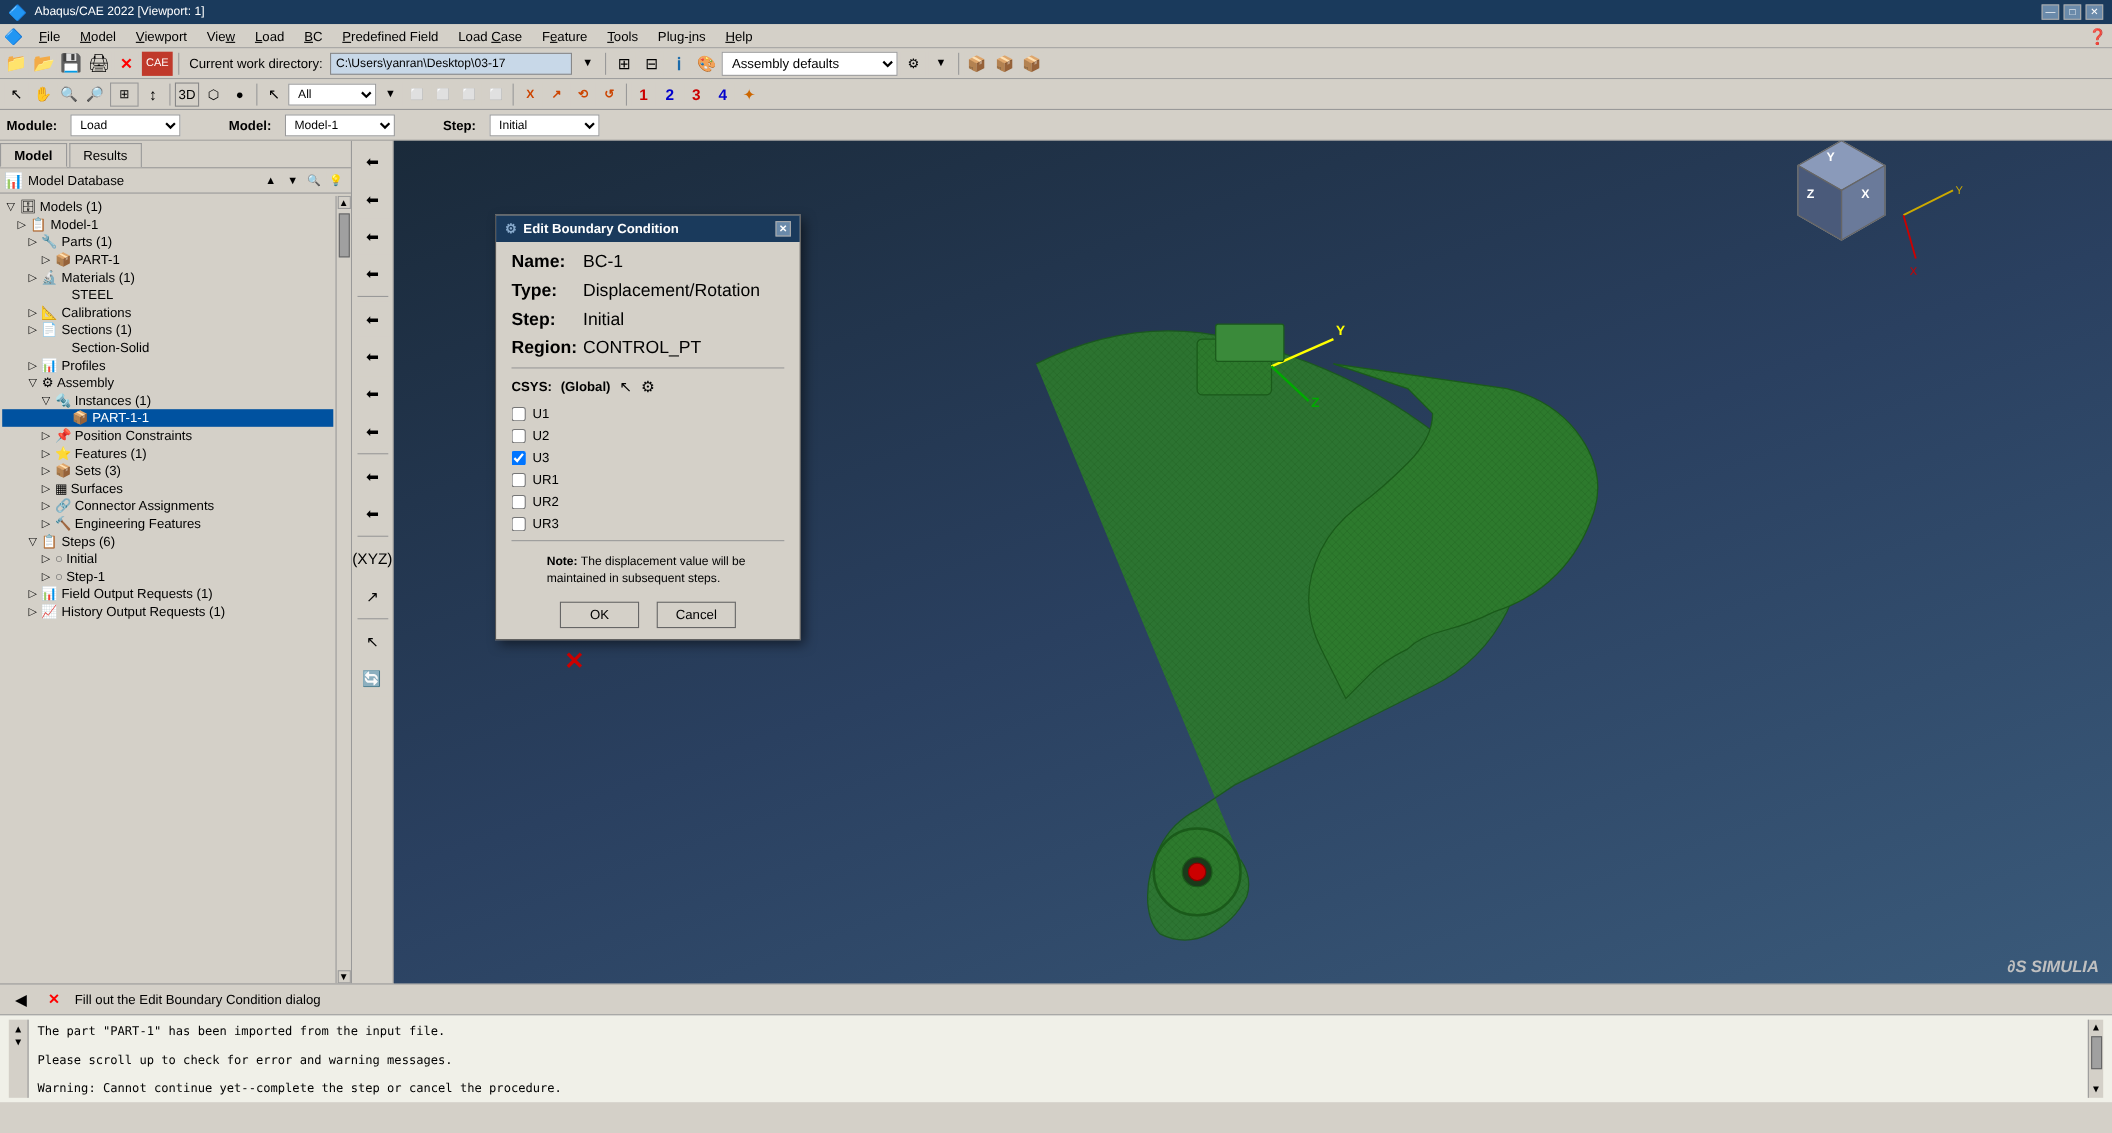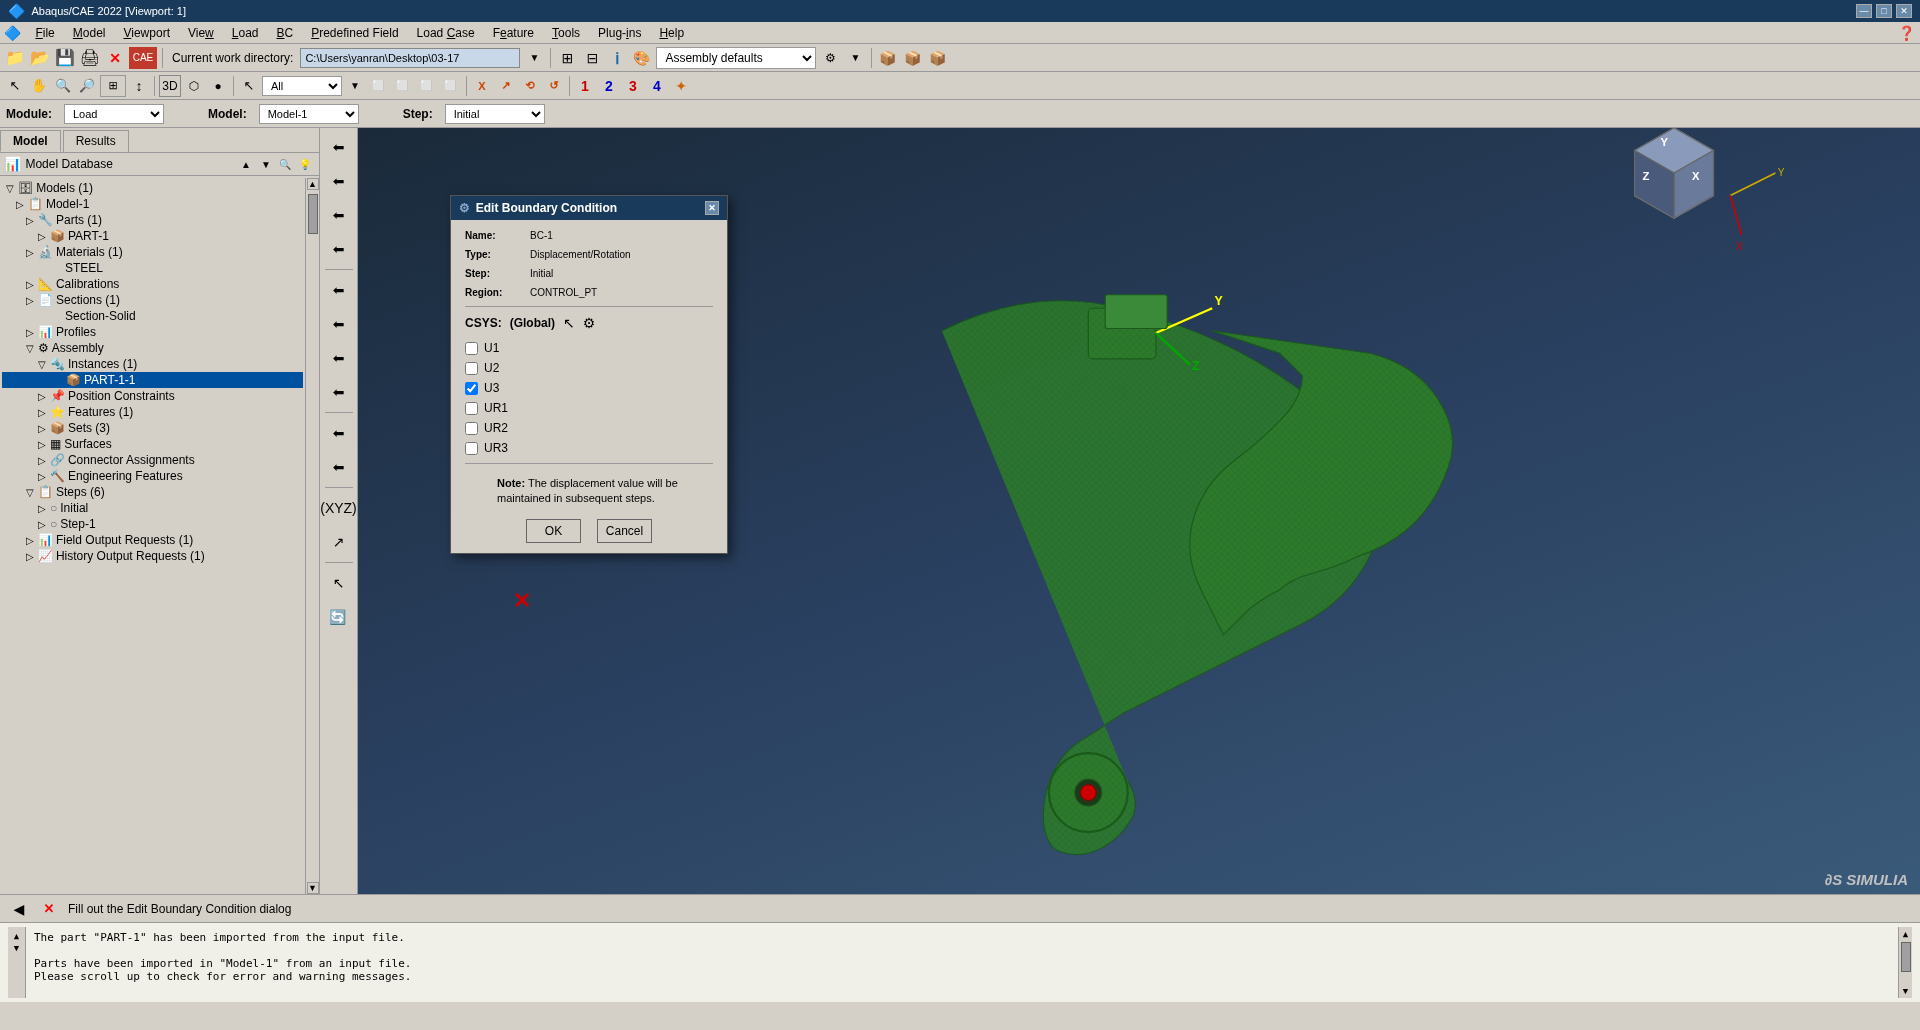--- a/index.html
+++ b/index.html
@@ -52,30 +52,30 @@
     #message-text { flex: 1; }
     
     
     #left-scroll-arrow { display: flex; flex-direction: column; align-items: center; padding: 4px 2px; background: #d4d0c8; border-right: 1px solid #999; width: 18px; }
     
     
     #dialog-overlay { position: absolute; top: 0; left: 0; right: 0; bottom: 0; z-index: 100; }
     #dialog { position: absolute; top: 80px; left: 300px; width: 275px; background: #d4d0c8; border: 1px solid #666; box-shadow: 3px 3px 8px rgba(0,0,0,0.4); }
     #dialog-titlebar { background: #1a3a5c; color: white; height: 24px; display: flex; align-items: center; padding: 0 8px; justify-content: space-between; font-size: 12px; font-weight: bold; }
     #dialog-content { padding: 12px 16px; }
-    .dialog-row { display: flex; align-items: flex-start; margin-bottom: 8px; font-size: 10px; }
+    .dialog-row { display: flex; align-items: flex-start; margin-bottom: 8px; font-size: 16px; }
     .dialog-label { width: 65px; font-weight: bold; }
     .dialog-value { flex: 1; }
     .dialog-sep { height: 1px; background: #999; margin: 8px 0; }
     .dialog-csys { display: flex; align-items: center; gap: 8px; margin-bottom: 10px; }
     .checkbox-row { display: flex; align-items: center; margin-bottom: 6px; gap: 6px; font-size: 12px; }
     .checkbox-row input[type="checkbox"] { width: 13px; height: 13px; }
     .dialog-note { font-size: 11px; margin: 12px 0; }
     .dialog-buttons { display: flex; justify-content: center; gap: 16px; margin-top: 12px; }
-    .dialog-btn { width: 55px; height: 24px; font-size: 12px; background: #d4d0c8; border: 1px solid #666; cursor: pointer; display: flex; align-items: center; justify-content: center; }
+    .dialog-btn { width: 72px; height: 24px; font-size: 12px; background: #d4d0c8; border: 1px solid #666; cursor: pointer; display: flex; align-items: center; justify-content: center; }
     
     
     #x-marker { position: absolute; bottom: 55px; left: 240px; color: red; font-weight: bold; font-size: 18px; z-index: 50; }
     
     
     #simulia-logo { position: absolute; bottom: 8px; right: 12px; color: #c0c0c0; font-size: 14px; font-style: italic; }
     
     
     #full-main { display: flex; flex-direction: column; height: calc(1030px - 22px - 22px - 28px - 28px - 28px); }
     #workspace { display: flex; flex: 1; min-height: 0; }
@@ -479,21 +479,20 @@
   </div>
 
   <div id="message-area" style="height:80px; display:flex; background:#f0f0e8; border-top:1px solid #999;">
     <div id="left-scroll-arrow" style="display:flex; flex-direction:column; align-items:center; padding:4px 2px; background:#d4d0c8; border-right:1px solid #999; width:18px; gap:2px;">
       <div style="font-size:9px; cursor:pointer;">▲</div>
       <div style="font-size:9px; cursor:pointer;">▼</div>
     </div>
     <div id="message-text" style="flex:1; font-family:monospace; font-size:11px; padding:4px 8px; overflow:hidden;">
       <div>The part "PART-1" has been imported from the input file.</div>
       <div>&nbsp;</div>
-      <div>Parts have been imported in "Model-1" from an input file.</div>
       <div>Please scroll up to check for error and warning messages.</div>
       <div>&nbsp;</div>
       <div>Warning: Cannot continue yet--complete the step or cancel the procedure.</div>
     </div>
     <div id="msg-scroll-btn" style="width:14px; background:#d4d0c8; border-left:1px solid #999; display:flex; flex-direction:column; align-items:center; padding:2px 0;">
       <div style="font-size:9px;">▲</div>
       <div style="width:10px; height:30px; background:#a0a0a0; border:1px solid #666; margin:2px auto;"></div>
       <div style="font-size:9px; margin-top:auto;">▼</div>
     </div>
   </div>

